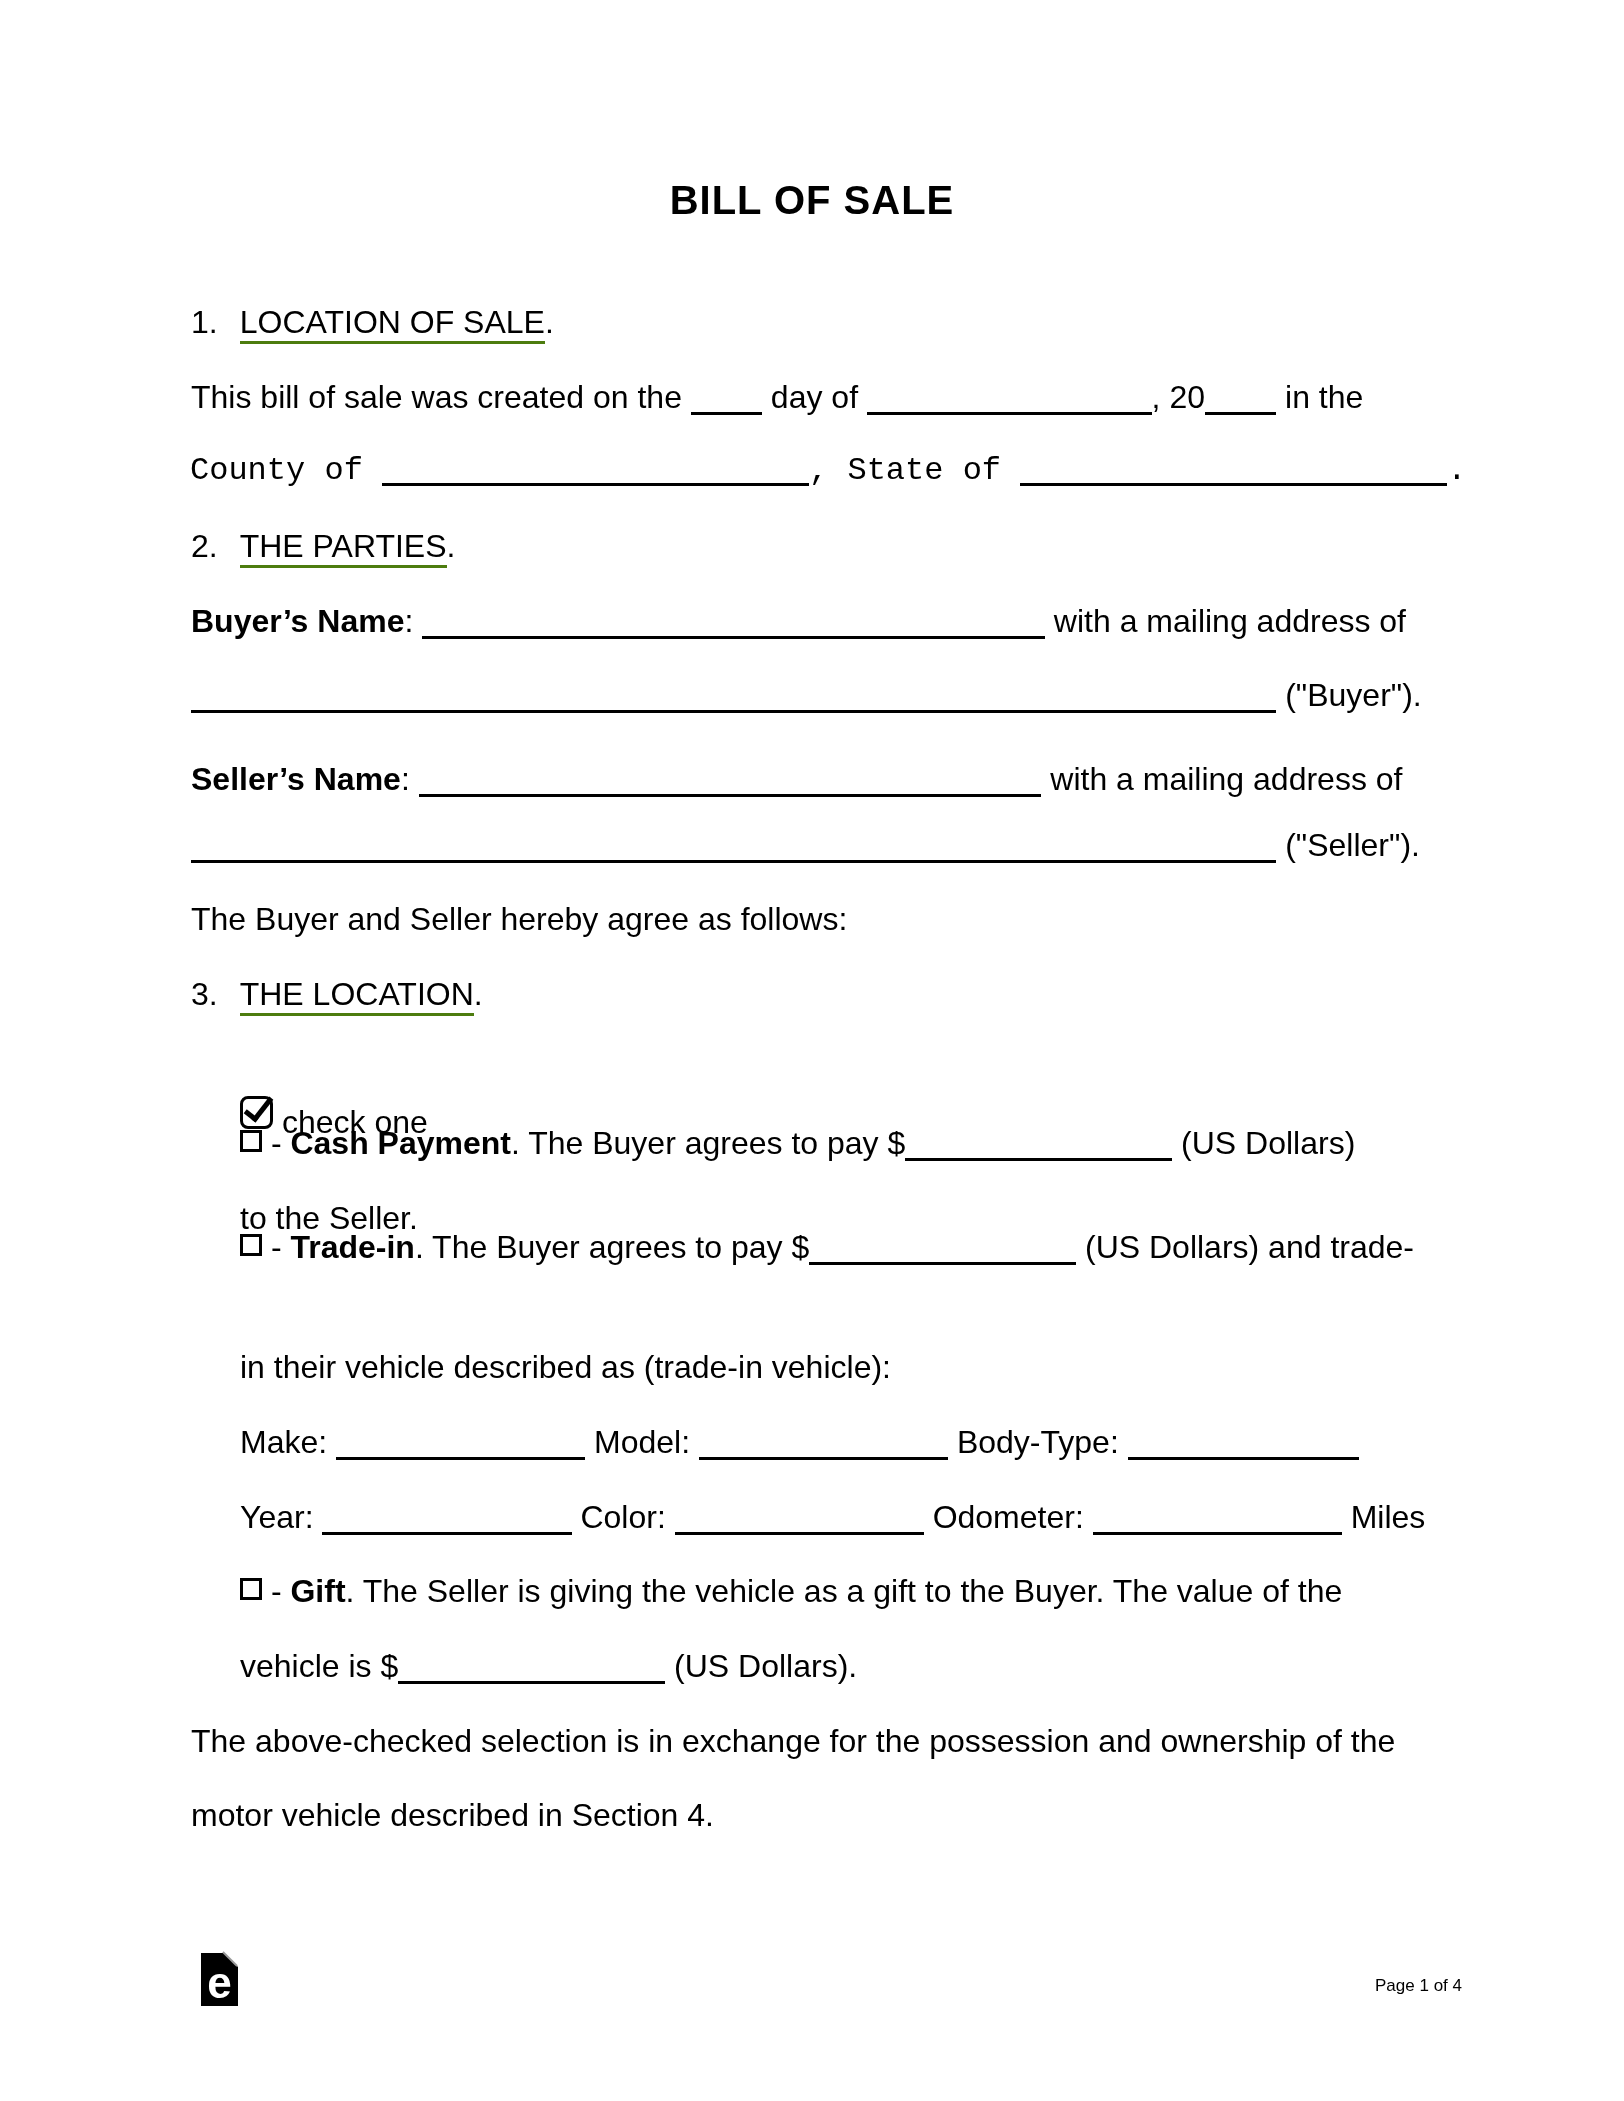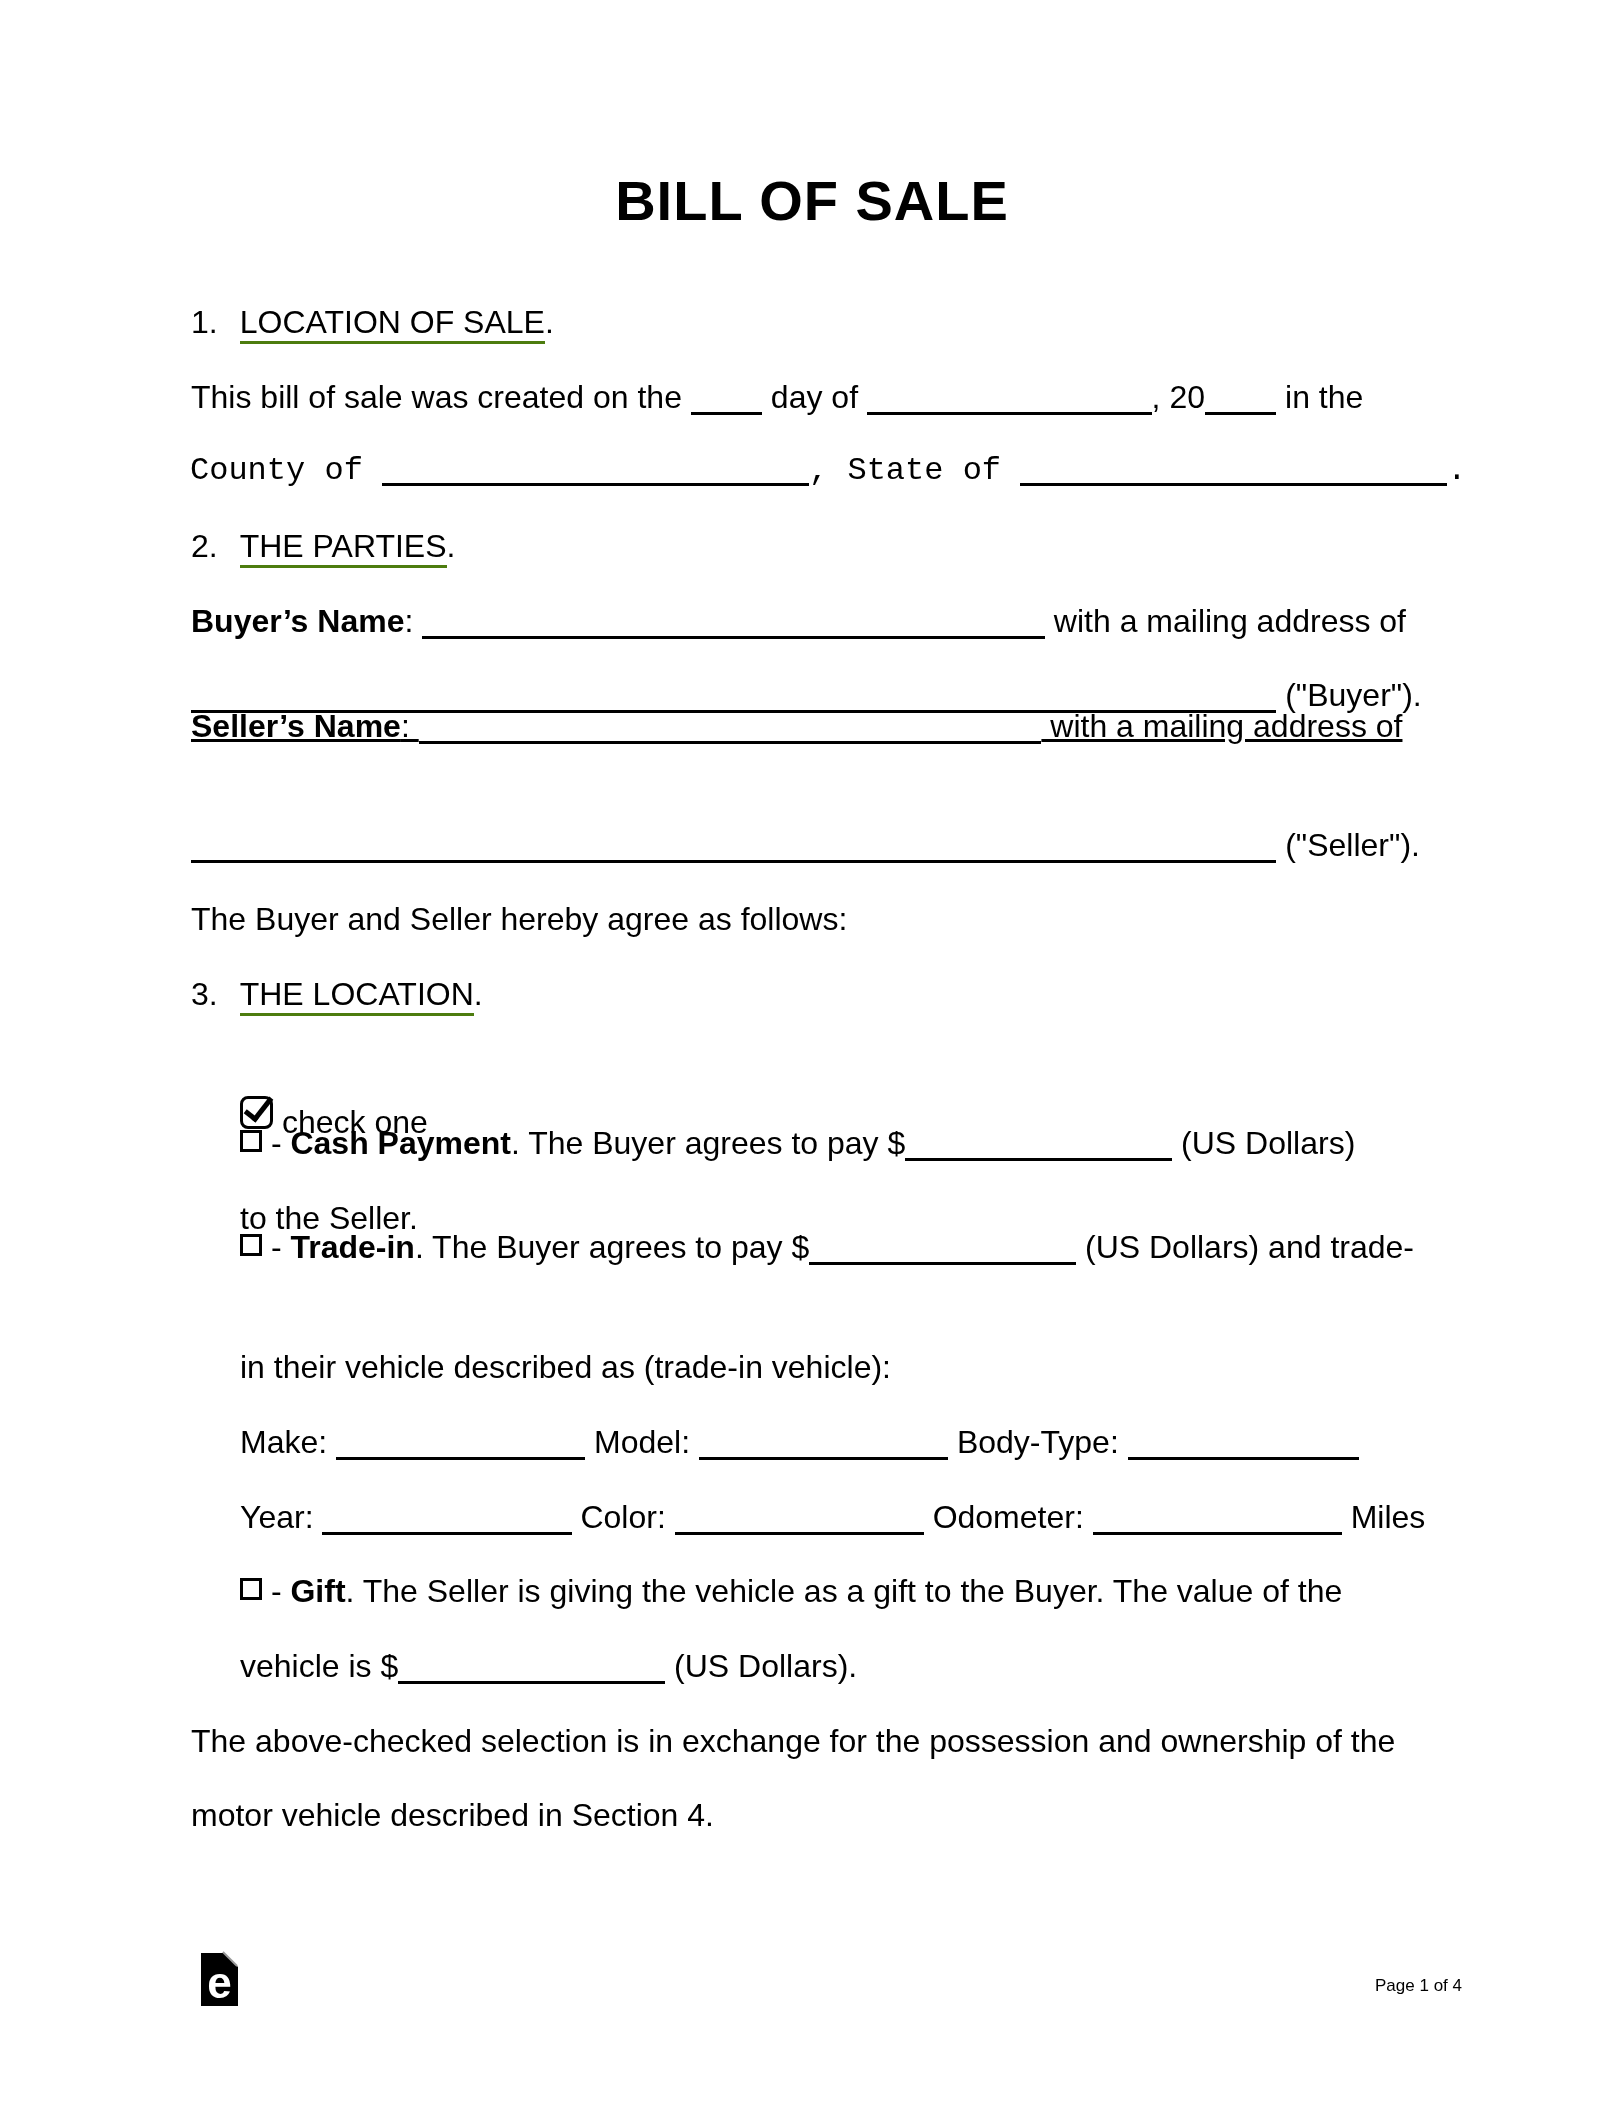--- a/index.html
+++ b/index.html
@@ -7,21 +7,21 @@
     position:relative;
     width:1624px; height:2101px;
     background:#ffffff;
     color:#000000;
     font-family:"Liberation Sans","DejaVu Sans",sans-serif;
     overflow:hidden;
   }
   .doc-title {
     position:absolute; top:174px; left:0; right:0;
     text-align:center;
-    font-size:56px; line-height:53px; font-weight:bold;
+    font-size:40px; line-height:53px; font-weight:bold;
     letter-spacing:1px;
     margin:0;
   }
   .line {
     position:absolute;
     font-size:32px; line-height:74.7px;
     white-space:pre;
   }
   .seg-b { font-weight:bold; }
   .seg-u {
@@ -92,21 +92,21 @@
 <div class="page">
   <h1 class="doc-title">BILL OF SALE</h1>
 
   <div id="content">
       <div class="line" style="top: 285px; left: 191px;"><span>1.</span><span class="tab"></span><span class="seg-u">LOCATION OF SALE</span><span>.</span></div>
       <div class="line" style="top: 359.66px; left: 191px;"><span>This bill of sale was created on the </span><span class="blank" style="width: 71.168px;"></span><span> day of </span><span class="blank" style="width: 284.672px;"></span><span>, 20</span><span class="blank" style="width: 71.168px;"></span><span> in the</span></div>
       <div class="line" style="top: 434.32px; left: 190px; font-family: Liberation Mono, monospace;"><span>County of </span><span class="blank" style="width: 427.008px;"></span><span>, State of </span><span class="blank" style="width: 427.008px;"></span><span>.</span></div>
       <div class="line" style="top: 508.98px; left: 191px;"><span>2.</span><span class="tab"></span><span class="seg-u">THE PARTIES</span><span>.</span></div>
       <div class="line" style="top: 583.64px; left: 191px;"><span class="seg-b">Buyer’s Name</span><span>: </span><span class="blank" style="width: 622.72px;"></span><span> with a mailing address of</span></div>
       <div class="line" style="top: 658.3px; left: 191px;"><span class="blank" style="width: 1085.31px;"></span><span> ("Buyer").</span></div>
-      <div class="line" style="top: 689px; left: 191px; text-decoration: underline;"><span class="seg-b">Seller’s Name</span><span>: </span><span class="blank" style="width: 622.72px;"></span><span> with a mailing address of</span></div>
+      <div class="line" style="top: 742px; left: 191px;"><span class="seg-b">Seller’s Name</span><span>: </span><span class="blank" style="width: 622.72px;"></span><span> with a mailing address of</span></div>
       <div class="line" style="top: 807.62px; left: 191px;"><span class="blank" style="width: 1085.31px;"></span><span> ("Seller").</span></div>
       <div class="line" style="top: 882.28px; left: 191px;"><span>The Buyer and Seller hereby agree as follows:</span></div>
       <div class="line" style="top: 956.94px; left: 191px;"><span>3.</span><span class="tab"></span><span class="seg-u">THE LOCATION</span><span>.</span></div>
       <div class="line" style="top: 1085px; left: 240px;"><span class="cbc"><span class="tick"></span></span><span> check one</span></div>
       <div class="line" style="top: 1106.26px; left: 240px;"><span class="cb"></span><span> - </span><span class="seg-b">Cash Payment</span><span>. The Buyer agrees to pay $</span><span class="blank" style="width: 266.88px;"></span><span> (US Dollars)</span></div>
       <div class="line" style="top: 1180.92px; left: 240px;"><span>to the Seller.</span></div>
       <div class="line" style="top: 1210px; left: 240px;"><span class="cb"></span><span> - </span><span class="seg-b">Trade-in</span><span>. The Buyer agrees to pay $</span><span class="blank" style="width: 266.88px;"></span><span> (US Dollars) and trade-</span></div>
       <div class="line" style="top: 1330.24px; left: 240px;"><span>in their vehicle described as (trade-in vehicle):</span></div>
       <div class="line" style="top: 1404.9px; left: 240px;"><span>Make: </span><span class="blank" style="width: 249.088px;"></span><span> Model: </span><span class="blank" style="width: 249.088px;"></span><span> Body-Type: </span><span class="blank" style="width: 231.296px;"></span></div>
       <div class="line" style="top: 1479.56px; left: 240px;"><span>Year: </span><span class="blank" style="width: 249.088px;"></span><span> Color: </span><span class="blank" style="width: 249.088px;"></span><span> Odometer: </span><span class="blank" style="width: 249.088px;"></span><span> Miles</span></div>

